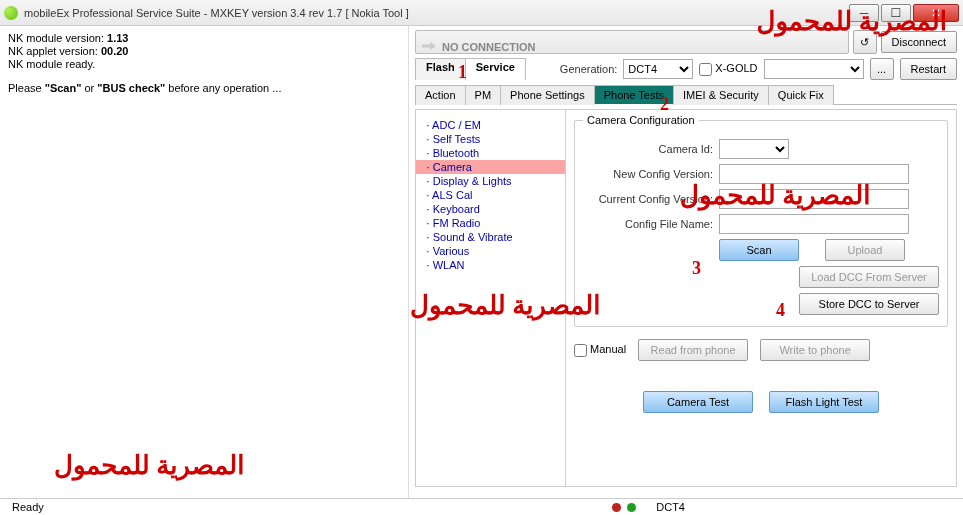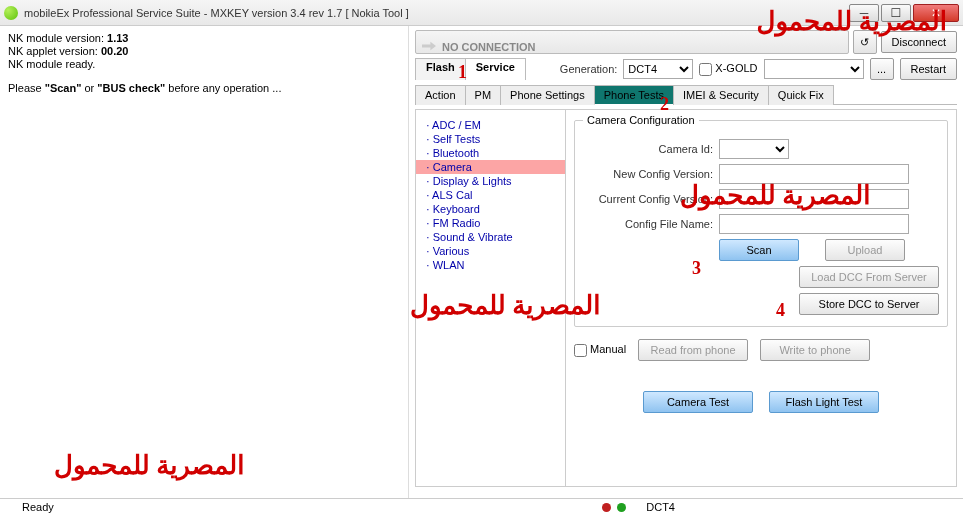--- a/index.html
+++ b/index.html
@@ -52,21 +52,21 @@
 fieldset { border:1px solid #ccc; padding:8px 8px 6px 8px; border-radius:2px;}
 legend { padding:0 4px;margin-top:27px;}
 .frow { display:flex; align-items:center; margin:5px 0; gap:6px;}
 .frow .flabel { width:130px; text-align:right; color:#333;}
 .frow input[type=text], .frow select.combo { height:20px; border:1px solid #aaa; padding:0 3px;}
 .wideinput { width:190px; }
 .bottomRow { display:flex; gap:12px; margin-top:12px; align-items:center;}
 .testRow { display:flex; gap:16px; margin-top:30px; justify-content:center;}
 
 
-.status { position:absolute; bottom:0; left:0; right:0; height:17px; border-top:1px solid #ccc; display:flex; align-items:center; padding:0 22px; font-size:11px;}
+.status { position:absolute; bottom:0; left:0; right:0; height:17px; border-top:1px solid #ccc; display:flex; align-items:center; padding:0 12px; font-size:11px;}
 .leds { margin-left:auto; display:flex; gap:6px; align-items:center;}
 .led { width:9px; height:9px; border-radius:50%; }
 .led.r { background:#c02020;} .led.g { background:#20a020;}
 
 
 .wm { position:absolute; color:#d00000; font-family:"Traditional Arabic","Times New Roman",serif; font-size:26px; font-weight:bold; direction:rtl; pointer-events:none;}
 .an { position:absolute; color:#d00000; font-weight:bold; font-size:18px; pointer-events:none; font-family:serif;}
 </style>
 </head>
 <body>

